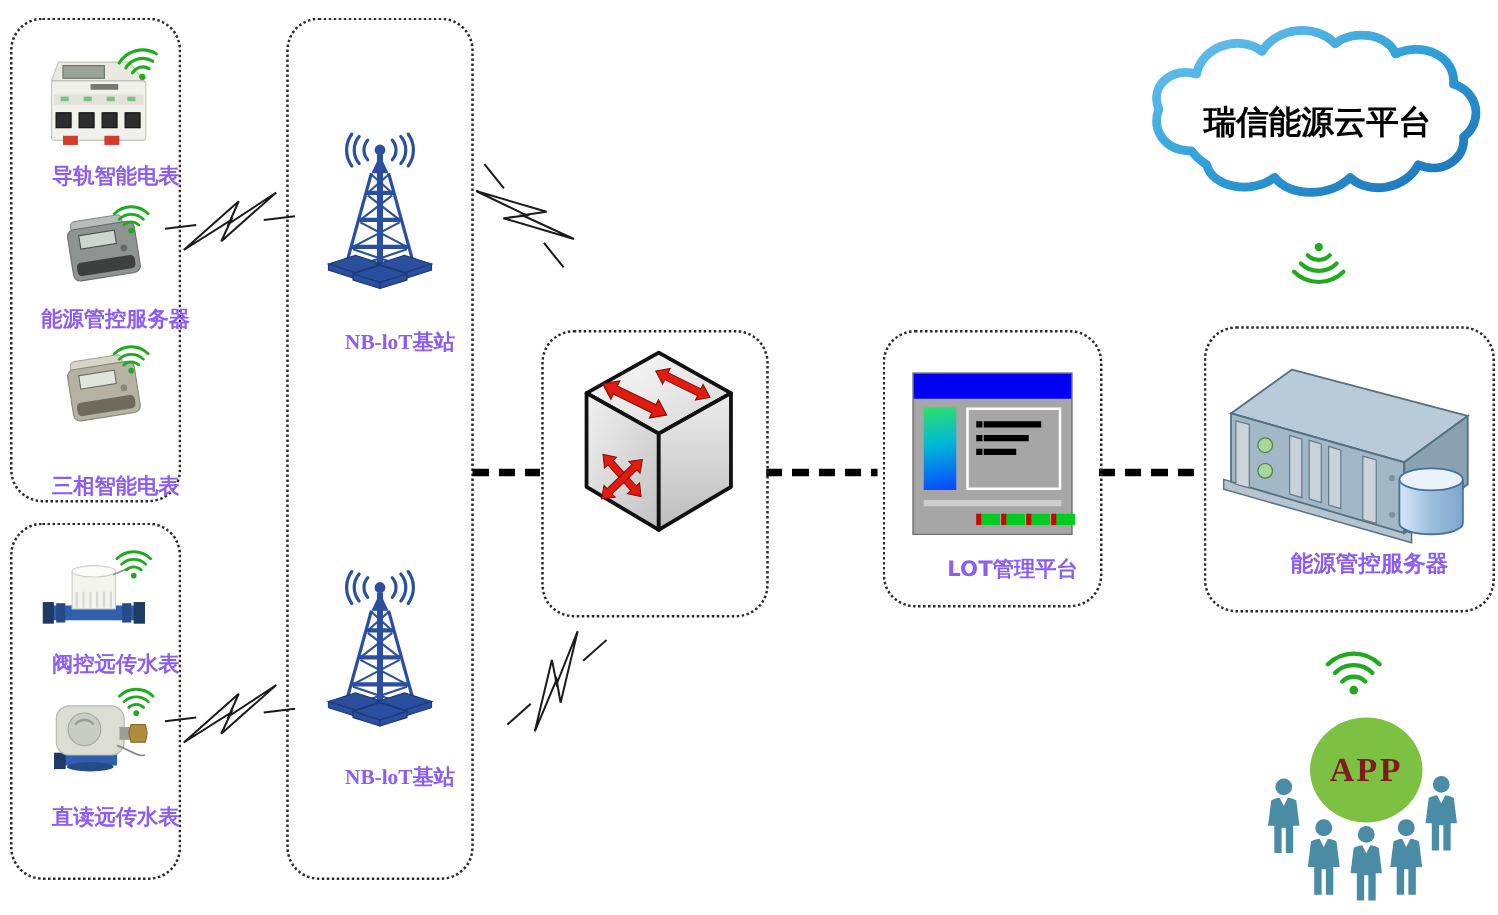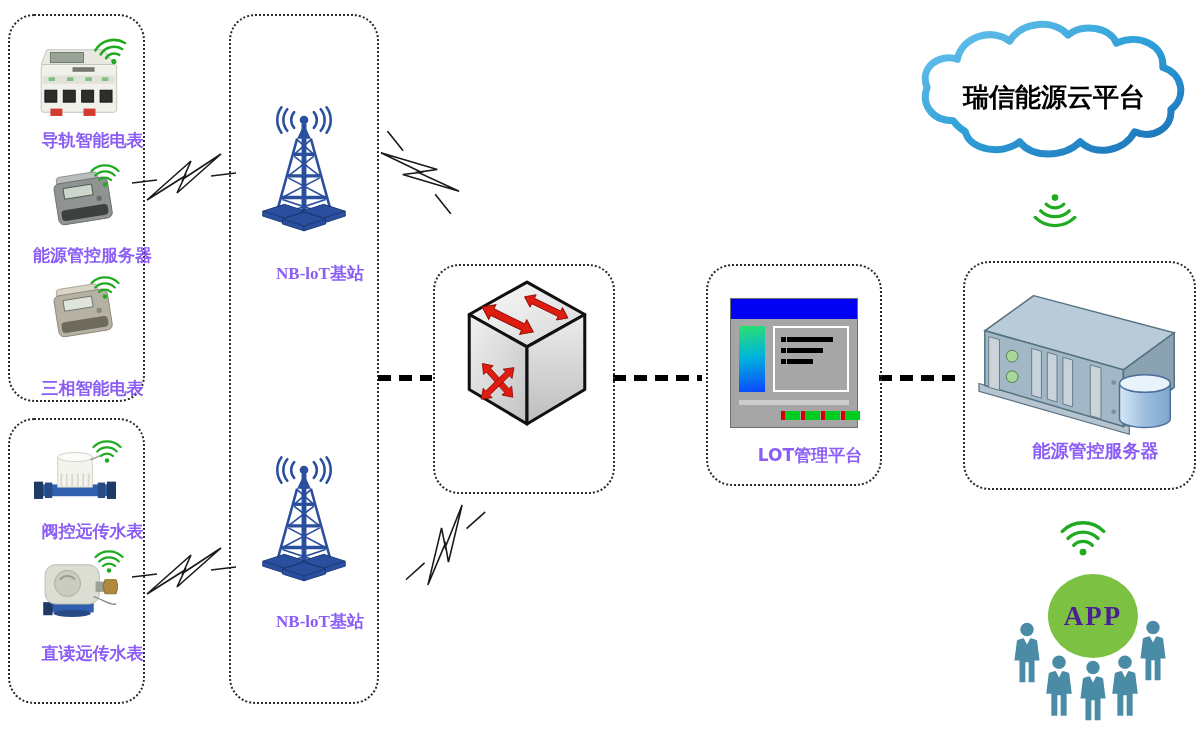--- a/index.html
+++ b/index.html
@@ -29,21 +29,21 @@
     background:linear-gradient(170deg,#2ee06a 0%,#00b7d8 45%,#0b45ff 100%);}
   .win .panel{position:absolute;left:42px;top:27px;width:72px;height:62px;border:2px solid #ffffff;background:#a6a6a6;}
   .win .sq{position:absolute;width:5px;height:5px;background:#000;}
   .win .bar{position:absolute;left:12px;height:5px;background:#000;}
   .win .strip{position:absolute;left:8px;top:101px;width:110px;height:5px;background:#cdcdcd;}
   .win .btn{position:absolute;top:112px;width:15px;height:9px;background:#00cc22;border-left:4px solid #d40000;}
   
   .app-circle{
     position:absolute;left:1048px;top:574px;width:90px;height:84px;border-radius:50%;
     background:#7cc142;display:flex;align-items:center;justify-content:center;
-    color:#4c1d95;font-family:"Liberation Serif","DejaVu Serif",serif;
+    color:#7f1d1d;font-family:"Liberation Serif","DejaVu Serif",serif;
     font-weight:bold;font-size:27px;letter-spacing:2px;
   }
   .cloud-text{
     position:absolute;left:0;top:66px;width:100%;text-align:center;
     font-weight:bold;font-size:26px;color:#000;
   }
 </style>
 </head>
 <body>
 

